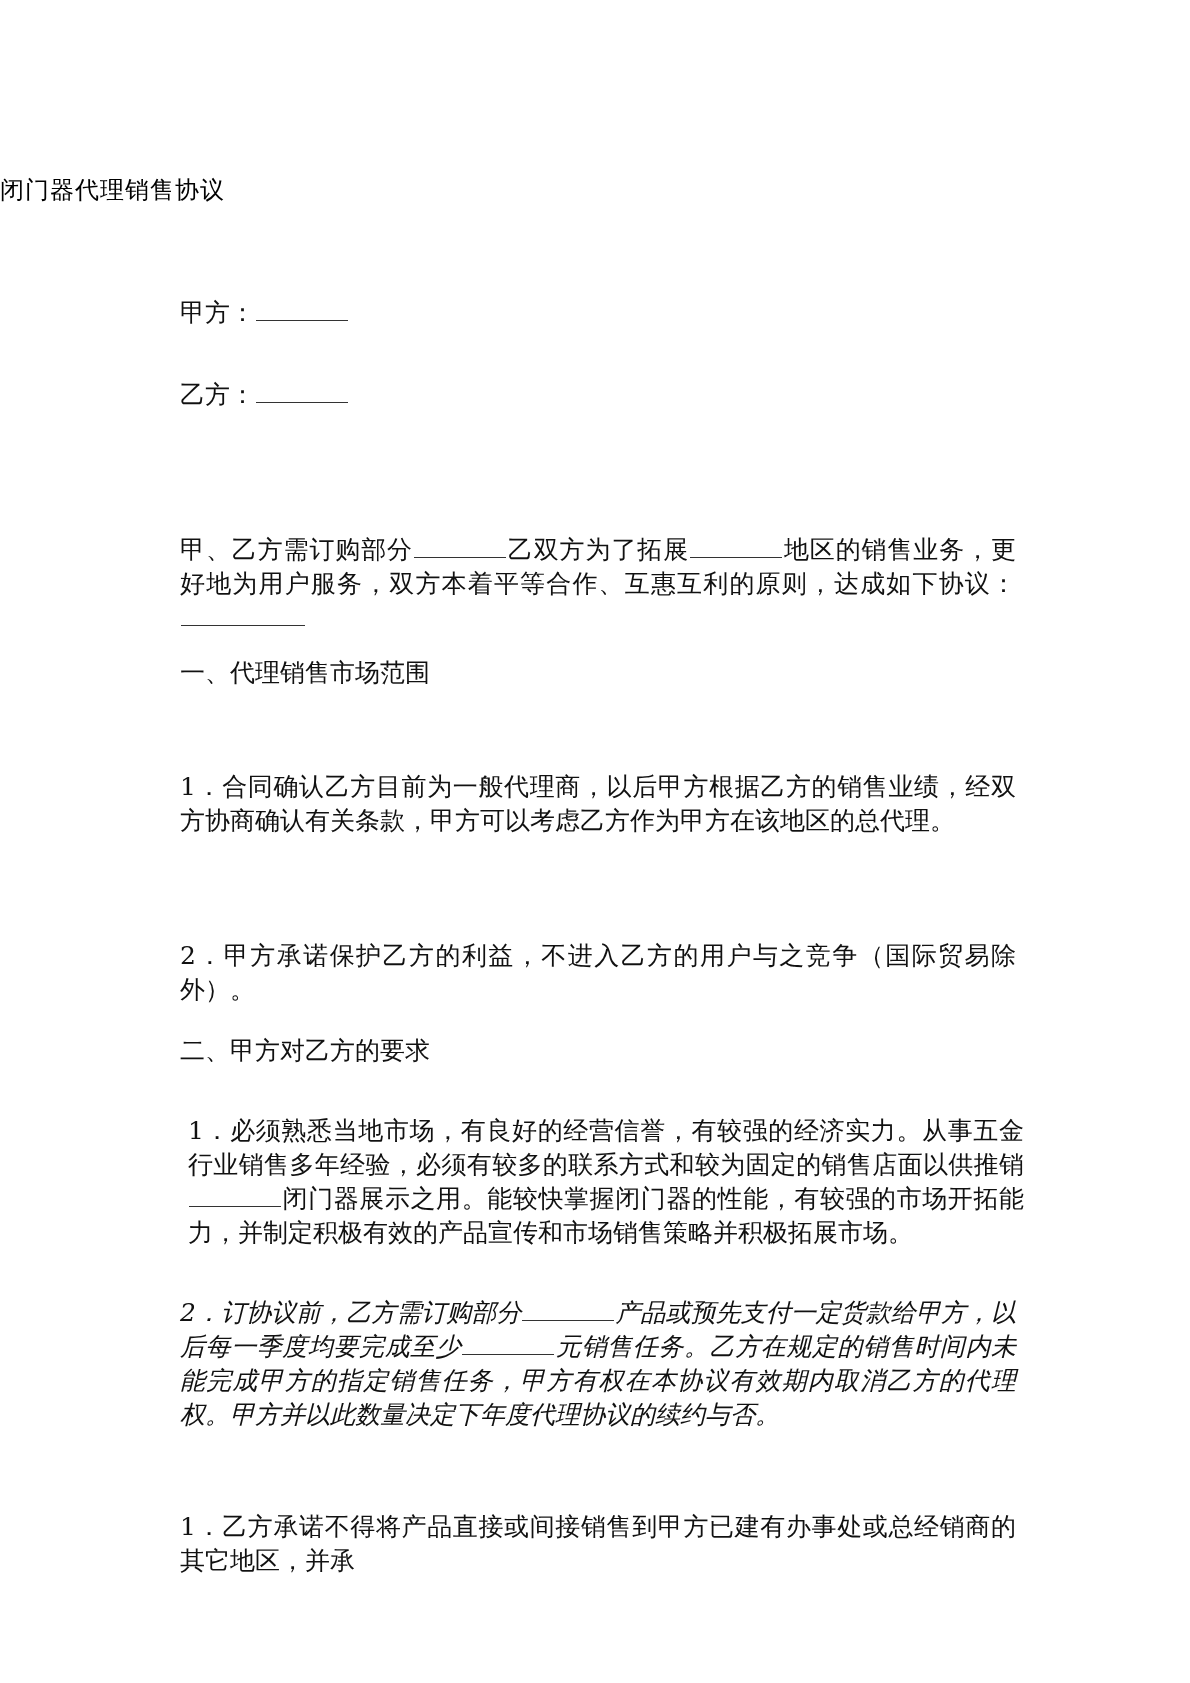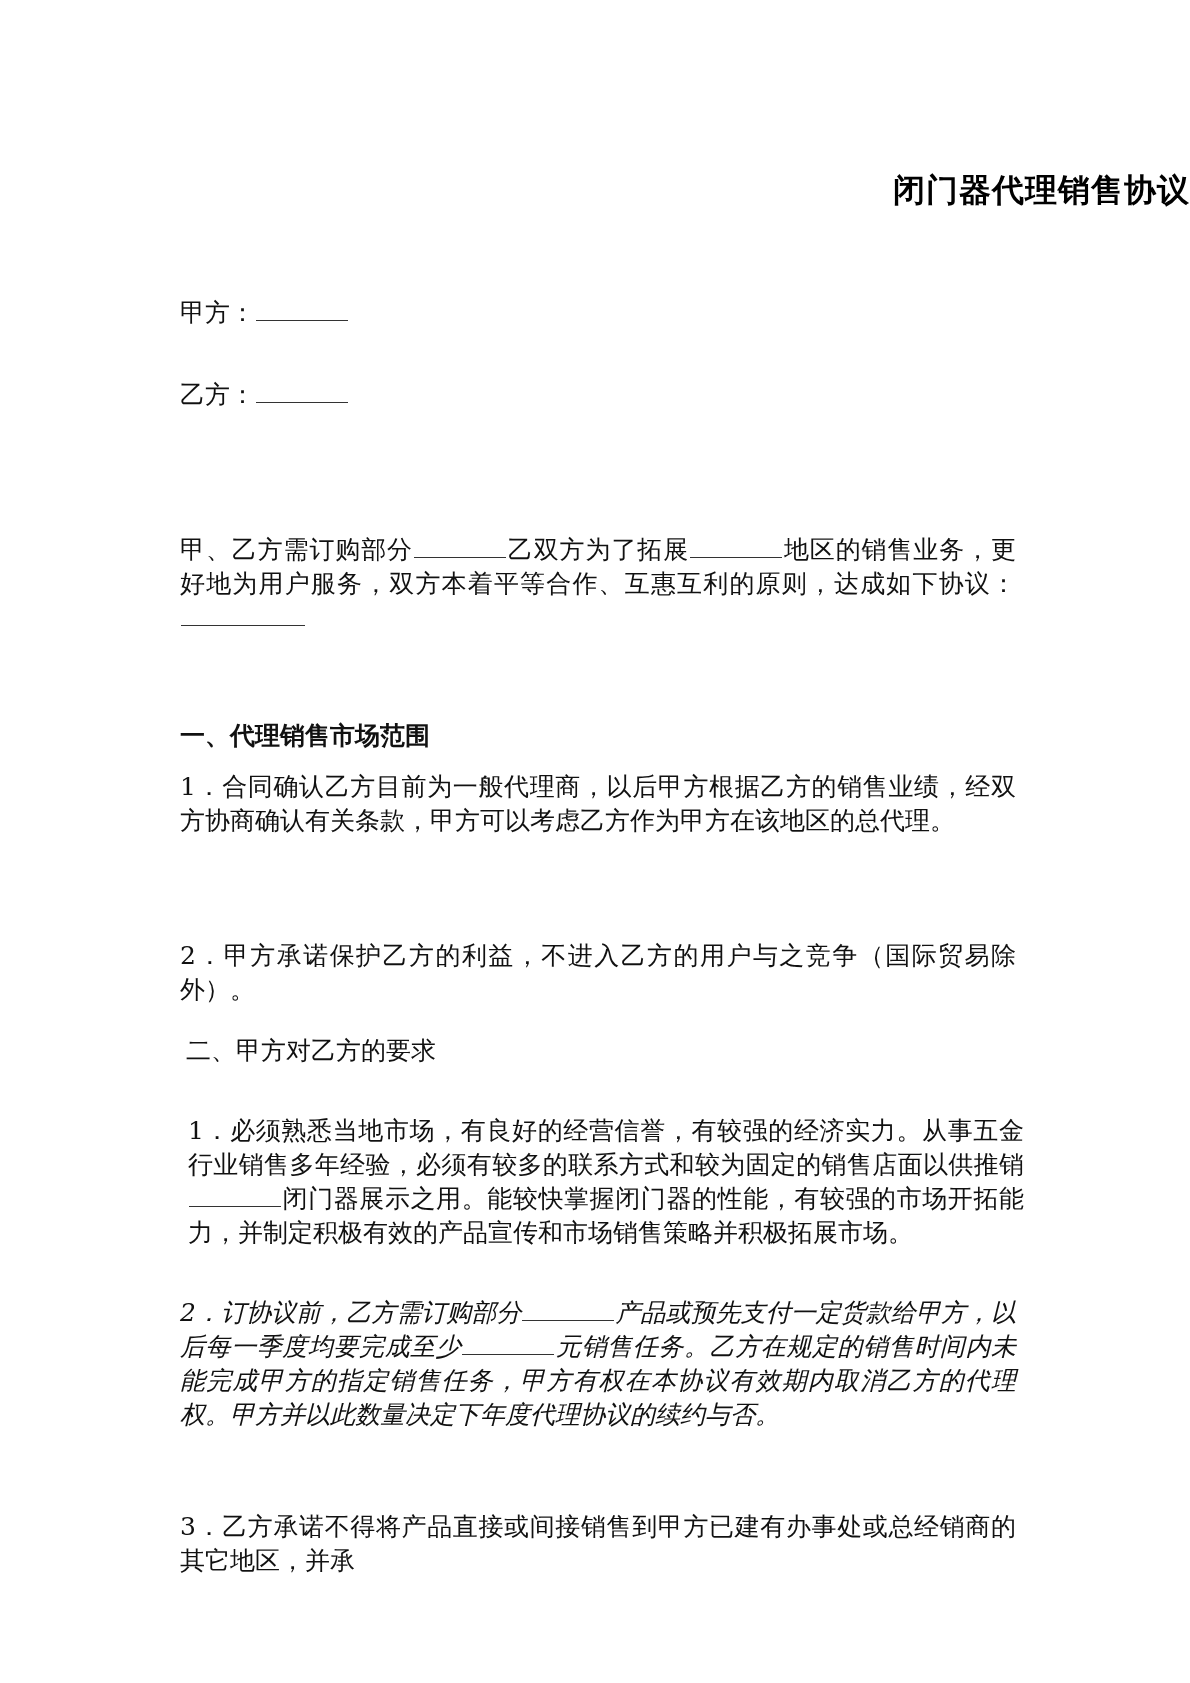--- a/index.html
+++ b/index.html
@@ -21,24 +21,24 @@
       top: 0;
       width: 1190px;
       height: 1683px;
       background: #ffffff;
     }
     .title {
       position: absolute;
       left: 0;
       width: 1190px;
       top: 168px;
-      text-align: right;
+      text-align: left;
       font-family: "DejaVu Sans", "Liberation Sans", sans-serif;
-      font-weight: bold;
-      font-size: 32px;
+      font-weight: normal;
+      font-size: 24px;
       letter-spacing: 1px;
       line-height: 44px;
       color: #000000;
     }
     .block {
       position: absolute;
       left: 180px;
       width: 836px;
       font-size: 25px;
       line-height: 34px;
@@ -68,31 +68,31 @@
   </div>
 
   <div class="block" style="top:378px;">
     <span>乙方：</span><span class="blank b9"></span>
   </div>
 
   <div class="block" style="top:533px;">
     <span>甲、乙方需订购部分</span><span class="blank b9"></span><span>乙双方为了拓展</span><span class="blank b9"></span><span>地区的销售业务，更好地为用户服务，双方本着平等合作、互惠互利的原则，达成如下协议：</span><span class="blank b12"></span>
   </div>
 
-  <div class="block" style="top:719px;font-weight:bold;">一、代理销售市场范围</div>
+  <div class="block" style="top:656px;">一、代理销售市场范围</div>
 
   <div class="block" style="top:770px;">1．合同确认乙方目前为一般代理商，以后甲方根据乙方的销售业绩，经双方协商确认有关条款，甲方可以考虑乙方作为甲方在该地区的总代理。</div>
 
   <div class="block" style="top:916px;margin-top:23px;">2．甲方承诺保护乙方的利益，不进入乙方的用户与之竞争（国际贸易除外）。</div>
 
-  <div class="block" style="top:1034px;margin-left:6px;">二、甲方对乙方的要求</div>
+  <div class="block" style="top:1034px;">二、甲方对乙方的要求</div>
 
   <div class="block" style="top:1114px;margin-left:8px;">
     <span>1．必须熟悉当地市场，有良好的经营信誉，有较强的经济实力。从事五金行业销售多年经验，必须有较多的联系方式和较为固定的销售店面以供推销</span><span class="blank b9"></span><span>闭门器展示之用。能较快掌握闭门器的性能，有较强的市场开拓能力，并制定积极有效的产品宣传和市场销售策略并积极拓展市场。</span>
   </div>
 
   <div class="block" style="top:1296px;font-style:italic;">
     <span>2．订协议前，乙方需订购部分</span><span class="blank b9"></span><span>产品或预先支付一定货款给甲方，以后每一季度均要完成至少</span><span class="blank b9"></span><span>元销售任务。乙方在规定的销售时间内未能完成甲方的指定销售任务，甲方有权在本协议有效期内取消乙方的代理权。甲方并以此数量决定下年度代理协议的续约与否。</span>
   </div>
 
-  <div class="block" style="top:1510px;">3．乙方承诺不得将产品直接或间接销售到甲方已建有办事处或总经销商的其它地区，并承</div>
+  <div class="block" style="top:1510px;">1．乙方承诺不得将产品直接或间接销售到甲方已建有办事处或总经销商的其它地区，并承</div>
 
 </div>
 
 </body></html>

